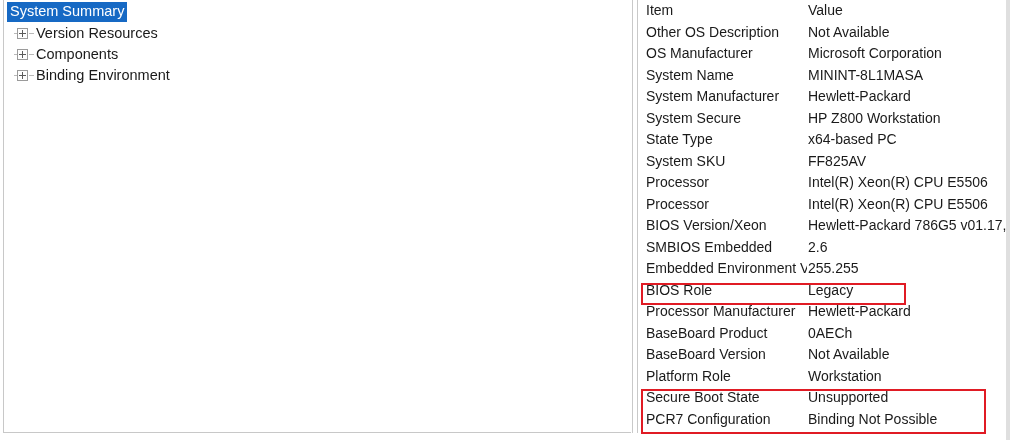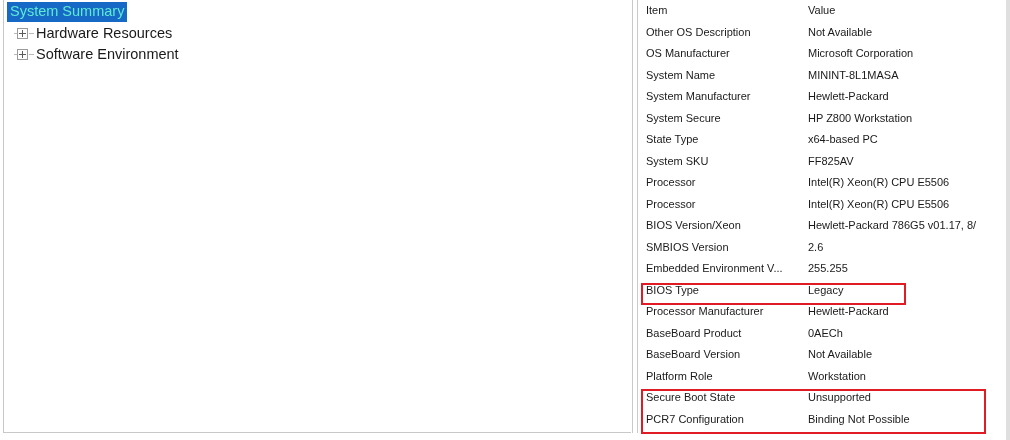--- a/index.html
+++ b/index.html
@@ -49,21 +49,21 @@
     vertical-align: top;
     line-height: 20px;
   }
 
   
   #tree-node-system-summary {
     margin: 2px 0 0 3px;
   }
   #tree-node-system-summary .node-label {
     background: #1669c4;
-    color: #5eead4;
+    color: #ffffff;
     padding: 1px 3px 2px 3px;
     line-height: 17px;
   }
 
   .tree-child {
     padding-left: 10px;
     margin-top: 1px;
   }
 
   
@@ -148,21 +148,21 @@
 
   #details-table {
     position: absolute;
     left: 0;
     top: 0;
     width: 520px;           
     border-collapse: collapse;
     table-layout: fixed;
   }
   #details-table td {
-    font-size: 11px;
+    font-size: 14px;
     line-height: 21.5px;
     height: 21.5px;
     padding: 0;
     color: #1a1a1a;
     white-space: nowrap;
     overflow: hidden;
     vertical-align: middle;
   }
   #details-table td.col-item   { width: 161px; padding-left: 8px; }
   #details-table td.col-value  { width: 359px; padding-left: 1px; }
@@ -207,30 +207,37 @@
 
     <div class="tree-node" id="tree-node-system-summary">
       <span class="node-label">System Summary</span>
     </div>
 
     <div class="tree-node tree-child">
       <span class="expander-wrap">
         <span class="stub-l"></span>
         <span class="expander"></span>
         <span class="stub-r"></span>
-      </span><span class="node-label">Hardware Resources</span>
+      </span><span class="node-label">Version Resources</span>
     </div>
-
 
     <div class="tree-node tree-child">
       <span class="expander-wrap">
         <span class="stub-l"></span>
         <span class="expander"></span>
         <span class="stub-r"></span>
-      </span><span class="node-label">Software Environment</span>
+      </span><span class="node-label">Components</span>
+    </div>
+
+    <div class="tree-node tree-child">
+      <span class="expander-wrap">
+        <span class="stub-l"></span>
+        <span class="expander"></span>
+        <span class="stub-r"></span>
+      </span><span class="node-label">Binding Environment</span>
     </div>
 
   </div>
 
   <div id="splitter">
     <div class="sp-line-a"></div>
     <div class="sp-line-b"></div>
   </div>
 
   <div id="details-pane">
@@ -274,29 +281,29 @@
           </tr>
           <tr>
             <td class="col-item">Processor</td>
             <td class="col-value">Intel(R) Xeon(R) CPU            E5506</td>
           </tr>
           <tr>
             <td class="col-item">BIOS Version/Xeon</td>
             <td class="col-value">Hewlett-Packard 786G5 v01.17, 8/</td>
           </tr>
           <tr>
-            <td class="col-item">SMBIOS Version</td>
+            <td class="col-item">SMBIOS Embedded</td>
             <td class="col-value">2.6</td>
           </tr>
           <tr>
             <td class="col-item">Embedded Environment V...</td>
             <td class="col-value">255.255</td>
           </tr>
           <tr>
-            <td class="col-item">BIOS Type</td>
+            <td class="col-item">BIOS Role</td>
             <td class="col-value">Legacy</td>
           </tr>
           <tr>
             <td class="col-item">Processor Manufacturer</td>
             <td class="col-value">Hewlett-Packard</td>
           </tr>
           <tr>
             <td class="col-item">BaseBoard Product</td>
             <td class="col-value">0AECh</td>
           </tr>

